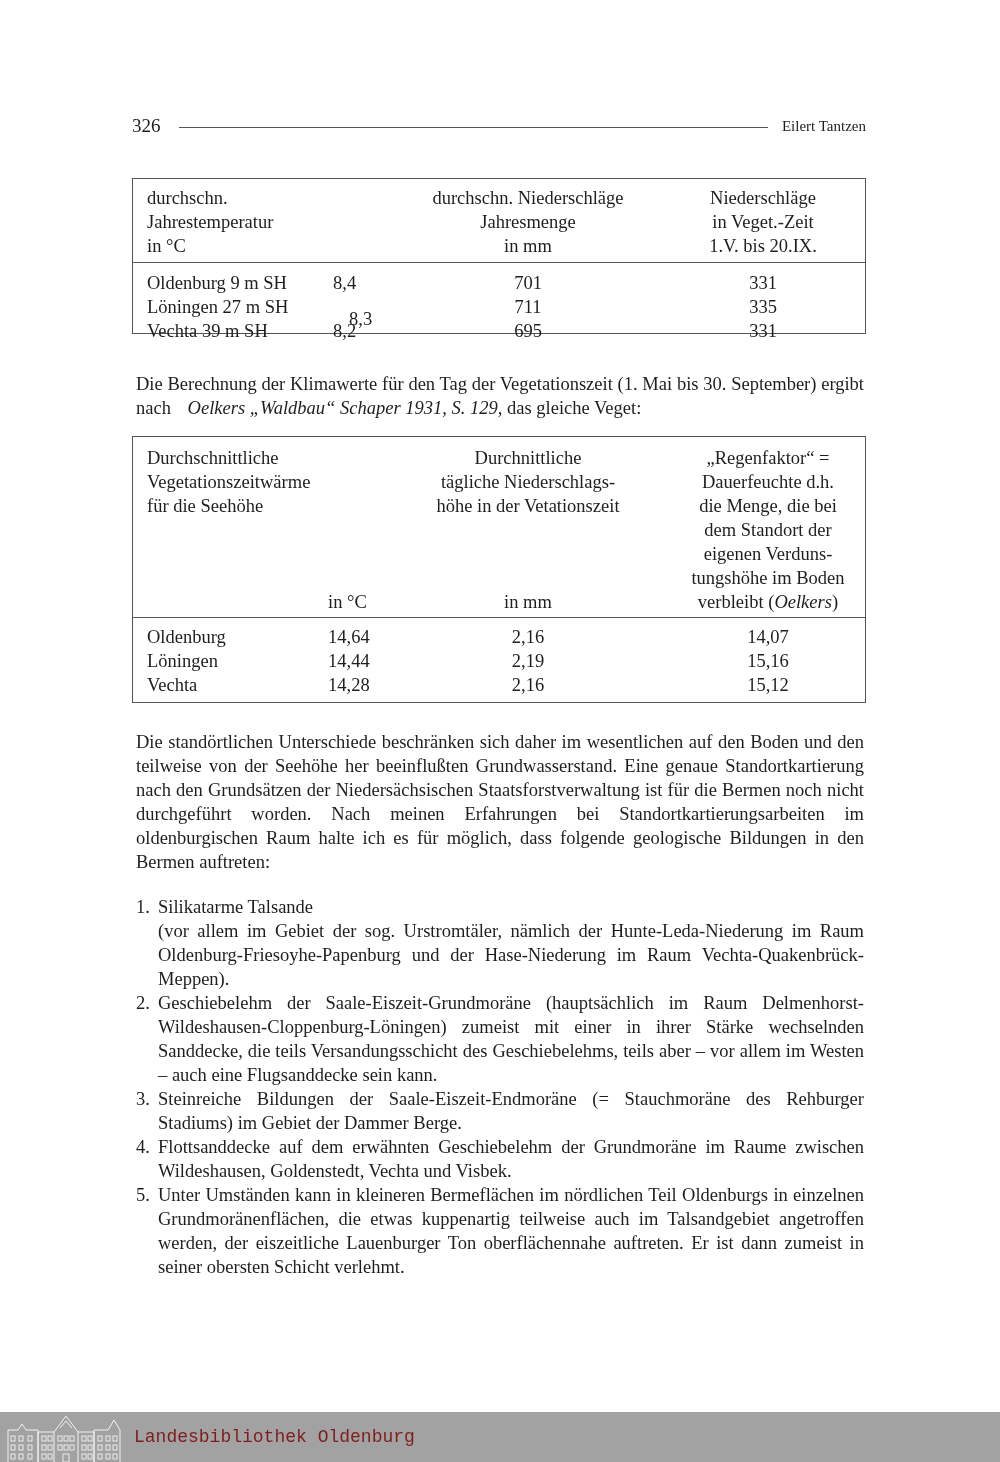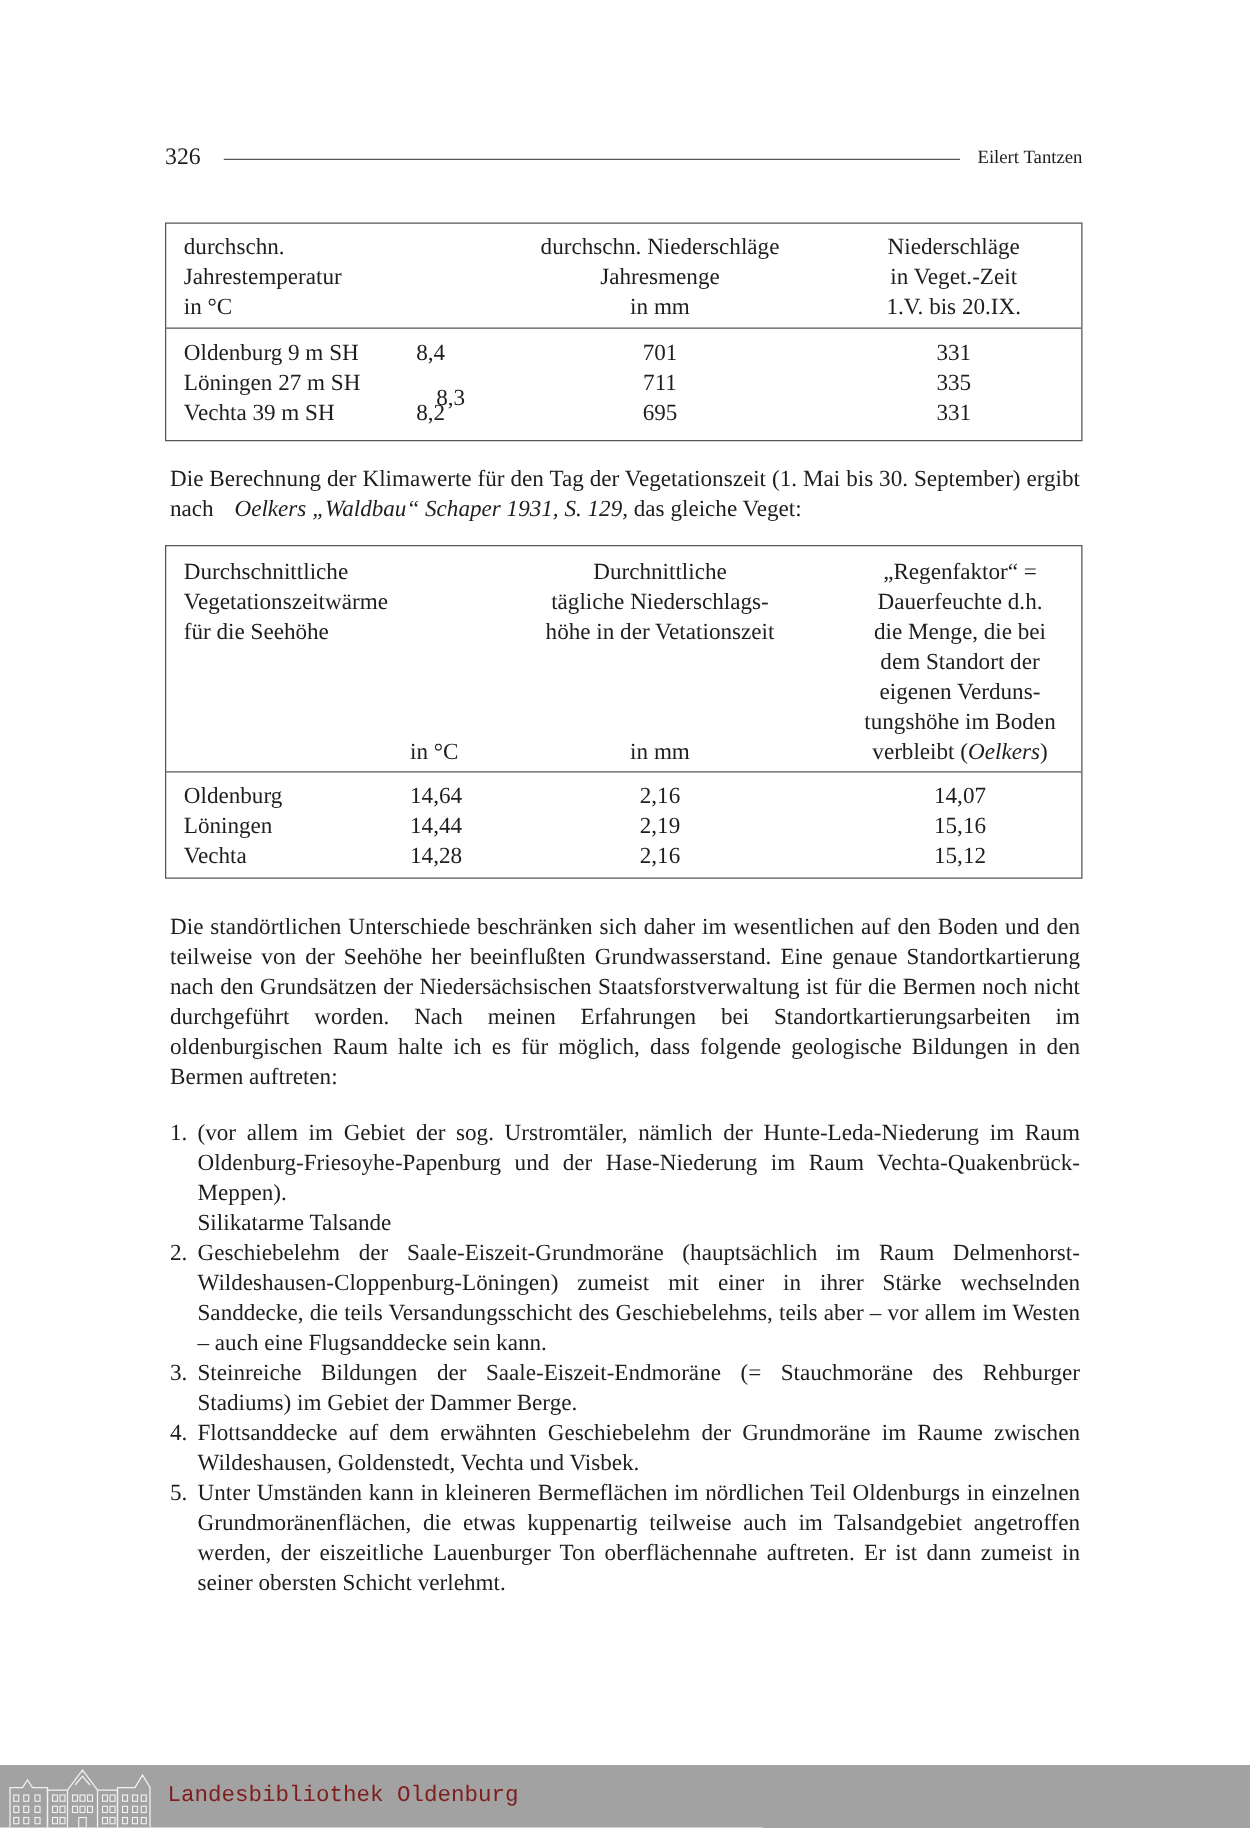--- a/index.html
+++ b/index.html
@@ -28,21 +28,21 @@
   
   .tbl {
     position: absolute; left: 132px; width: 734px;
     border: 1.5px solid #555;
   }
   .tbl .head { position: relative; border-bottom: 1.5px solid #555; }
   .tbl .cell { position: absolute; white-space: pre; }
   .tbl .c { text-align: center; }
   .tbl .row { position: absolute; left: 0; width: 100%; height: 24px; }
 
-  #table1 { top: 178px; height: 175px; }
+  #table1 { top: 178px; height: 156px; }
   #table1 .head { height: 84px; }
   #table2 { top: 436px; height: 267px; }
   #table2 .head { height: 181px; }
 
   
   .para {
     position: absolute; left: 136px; width: 728px;
     text-align: justify;
   }
   .para i { font-style: italic; margin-left: 12px; }
@@ -147,22 +147,22 @@
       <span class="cell c" style="left:540px; width:190px;">15,12</span>
     </div>
   </div>
 
   <p class="para" id="body-para">Die standörtlichen Unterschiede beschränken sich daher im wesentlichen auf den Boden und den teilweise von der Seehöhe her beeinflußten Grundwasserstand. Eine genaue Standortkartierung nach den Grundsätzen der Niedersächsischen Staatsforstverwaltung ist für die Bermen noch nicht durchgeführt worden. Nach meinen Erfahrungen bei Standortkartierungsarbeiten im oldenburgischen Raum halte ich es für möglich, dass folgende geologische Bildungen in den Bermen auftreten:</p>
 
   <div class="list">
     <div class="list-item">
       <span class="num">1.</span>
       <div class="txt">
+        <div>Silikatarme Talsande</div>
         <div>(vor allem im Gebiet der sog. Urstromtäler, nämlich der Hunte-Leda-Niederung im Raum Oldenburg-Friesoyhe-Papenburg und der Hase-Niederung im Raum Vechta-Quakenbrück-Meppen).</div>
-        <div>Silikatarme Talsande</div>
       </div>
     </div>
     <div class="list-item">
       <span class="num">2.</span>
       <div class="txt">Geschiebelehm der Saale-Eiszeit-Grundmoräne (hauptsächlich im Raum Delmenhorst-Wildeshausen-Cloppenburg-Löningen) zumeist mit einer in ihrer Stärke wechselnden Sanddecke, die teils Versandungsschicht des Geschiebelehms, teils aber – vor allem im Westen – auch eine Flugsanddecke sein kann.</div>
     </div>
     <div class="list-item">
       <span class="num">3.</span>
       <div class="txt">Steinreiche Bildungen der Saale-Eiszeit-Endmoräne (= Stauchmoräne des Rehburger Stadiums) im Gebiet der Dammer Berge.</div>
     </div>

